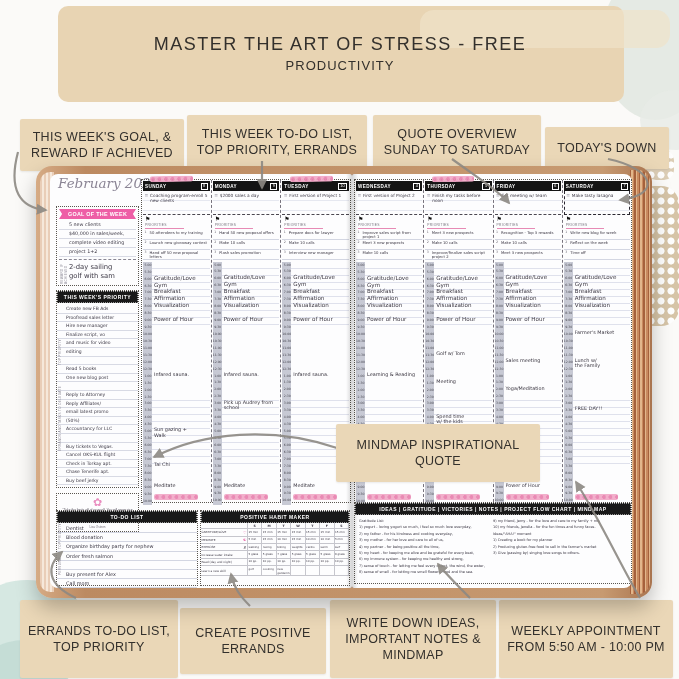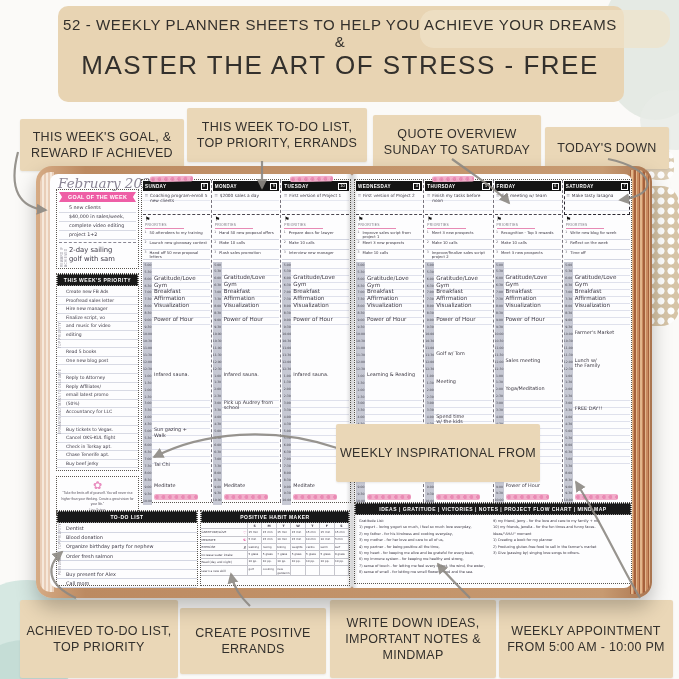--- a/index.html
+++ b/index.html
@@ -15,21 +15,21 @@
   .hexes{position:absolute;background-color:#d2bf9f;
     background-image:radial-gradient(circle, #ffffff 3.2px, rgba(255,255,255,0) 3.9px);
     background-size:10px 10px;opacity:.9;}
   #hex1{left:636px;top:186px;width:43px;height:140px;border-radius:18px;}
   #hex2{left:646px;top:150px;width:28px;height:30px;border-radius:10px;opacity:.75;}
   
   #title-swash{left:58px;top:6px;width:566px;height:96px;background:#e8d4b3;border-radius:10px;}
   #title-swash2{left:420px;top:10px;width:250px;height:38px;background:#efe2c9;border-radius:14px;opacity:.7;}
   #title{left:60px;top:16px;width:560px;text-align:center;}
   #title .t1{font-size:15px;letter-spacing:.6px;}
-  #title .t2{font-size:26px;letter-spacing:1.5px;margin-top:0;}
+  #title .t2{font-size:18px;letter-spacing:1.5px;margin-top:18px;}
   #title .t3{font-size:13px;letter-spacing:1px;margin-top:3px;}
   
   .callout{position:absolute;background:#ead7b7;text-align:center;font-size:12.5px;
            line-height:1.3;letter-spacing:.3px;padding:6px 4px;border-radius:2px;
            display:flex;align-items:center;justify-content:center;box-shadow:0 1px 2px rgba(0,0,0,.08);}
   
   #book{left:36px;top:166px;width:616px;height:432px;border-radius:16px;
         background:linear-gradient(90deg,#d6ab85,#bc8a61 8%,#c79a71 92%,#a9744f);
         box-shadow:0 10px 20px rgba(0,0,0,.25);}
   #left-stack{left:40px;top:172px;width:14px;height:420px;border-radius:10px 0 0 10px;
@@ -73,21 +73,21 @@
         background:repeating-linear-gradient(180deg,rgba(0,0,0,0) 0 6.45px,#dfe1ec 6.45px 6.95px);}
   .entry{position:absolute;left:11px;right:0;font-size:4.9px;line-height:1.12;white-space:pre-line;
         font-family:"DejaVu Sans",sans-serif;color:#3b3742;}
   .entry.big{font-size:5.6px;}
   .washi{position:absolute;height:5.5px;background:#f2abc9;
         background-image:radial-gradient(circle at 3px 50%, #e884b1 1.6px, rgba(0,0,0,0) 2.1px);
         background-size:6.5px 5.5px;border-radius:2px;opacity:.95;}
   .washi-top{top:-4px;left:12%;width:62%;transform:rotate(-1deg);}
   .washi-bottom{bottom:5px;left:11px;width:66%;}
   
-  #left-col{left:6px;top:15px;width:83px;}
+  #left-col{left:6px;top:32px;width:83px;}
   #goal-box{position:relative;border:1.5px dotted #5a5650;padding:2px;}
   .goal-line{font-size:4.8px;line-height:8px;border-bottom:.5px solid #d8dae4;padding-left:10px;}
   #reward-row{position:relative;border-top:1px dashed #8a8794;margin-top:2px;padding:3px 2px 2px 10px;}
   .reward-line{font-size:6.8px;line-height:9px;}
   #priority-box{position:relative;border:1.5px dotted #5a5650;margin-top:4px;padding-bottom:2px;}
   .wp-line{font-size:4.5px;line-height:7.6px;height:7.6px;border-bottom:.5px solid #d8dae4;
         padding-left:9px;white-space:nowrap;overflow:hidden;}
   #quote-box{position:relative;border:1.5px dotted #5a5650;margin-top:5px;padding:2px 3px;text-align:center;}
   #flower-icon{font-size:11px;color:#e98ec0;line-height:12px;}
   #quote-text{font-size:3.25px;line-height:1.55;color:#55505c;}
@@ -116,48 +116,48 @@
 <div class="blob" id="blob-teal1"></div>
 <div class="blob" id="blob-teal2"></div>
 <div class="blob" id="blob-sage"></div>
 <div class="blob" id="blob-sage2"></div>
 <div class="hexes" id="hex1"></div>
 <div class="hexes" id="hex2"></div>
 
 <div class="abs" id="title-swash"></div>
 <div class="abs" id="title-swash2"></div>
 <div class="abs" id="title">
-  <div class="t1">52 - WEEKLY PLANNER  SHEETS TO HELP YOU ACHIEVE YOUR DREAMS &amp;</div>
   <div class="t2">MASTER THE ART OF STRESS - FREE</div>
+  <div class="t3">PRODUCTIVITY</div>
 </div>
 
 <div class="callout" style="left:20px;top:119px;width:156px;height:40px;">
     <span>THIS WEEK'S GOAL, &amp; REWARD IF ACHIEVED</span>
   </div>
-<div class="callout" style="left:187px;top:108px;width:172px;height:42px;">
+<div class="callout" style="left:187px;top:115px;width:172px;height:42px;">
     <span>THIS WEEK TO-DO LIST, TOP PRIORITY, ERRANDS</span>
   </div>
 <div class="callout" style="left:373px;top:115px;width:160px;height:42px;">
     <span>QUOTE OVERVIEW SUNDAY TO SATURDAY</span>
   </div>
 <div class="callout" style="left:545px;top:127px;width:116px;height:30px;">
     <span>TODAY'S DOWN</span>
   </div>
 
 <div class="callout" style="left:20px;top:600px;width:150px;height:66px;">
-    <span>ACHIEVED TO-DO LIST, TOP PRIORITY</span>
+    <span>ERRANDS TO-DO LIST, TOP PRIORITY</span>
   </div>
 <div class="callout" style="left:180px;top:608px;width:138px;height:54px;">
     <span>CREATE POSITIVE ERRANDS</span>
   </div>
 <div class="callout" style="left:330px;top:600px;width:158px;height:66px;">
     <span>WRITE DOWN IDEAS, IMPORTANT NOTES &amp; MINDMAP</span>
   </div>
 <div class="callout" style="left:499px;top:600px;width:166px;height:66px;">
-    <span>WEEKLY APPOINTMENT FROM 5:00 AM - 10:00 PM</span>
+    <span>WEEKLY APPOINTMENT FROM 5:50 AM - 10:00 PM</span>
   </div>
 
 <div class="abs" id="book"></div>
 <div class="abs" id="left-stack"></div>
 <div class="abs" id="right-stack"></div>
 <div class="abs" id="left-page">
   <div class="abs" id="month-title">February 2026</div>
   <div class="abs" id="left-col">
     <div id="goal-box">
       <div class="ribbon">GOAL OF THE WEEK</div>
@@ -785,13 +785,13 @@
     <path d="M452,159 C478,178 498,190 509,203" marker-end="url(#ah)"></path>
     <path d="M608,159 C652,168 664,194 620,200" marker-end="url(#ah)"></path>
     <path d="M337,448 C272,426 203,432 154,457" marker-end="url(#ah)"></path>
     <path d="M76,598 C46,584 46,566 62,552" marker-end="url(#ah)"></path>
     <path d="M250,606 C240,596 234,588 231,574" marker-end="url(#ah)"></path>
     <path d="M470,598 C456,584 446,574 438,564" marker-end="url(#ah)"></path>
     <path d="M640,598 C622,568 600,520 576,482" marker-end="url(#ah)"></path>
   </g>
 </svg>
 
-<div class="callout" style="left:336px;top:424px;width:196px;height:46px;z-index:5;">WEEKLY INSPIRATIONAL FROM</div>
+<div class="callout" style="left:336px;top:424px;width:196px;height:46px;z-index:5;">MINDMAP INSPIRATIONAL QUOTE</div>
 
 </body></html>

